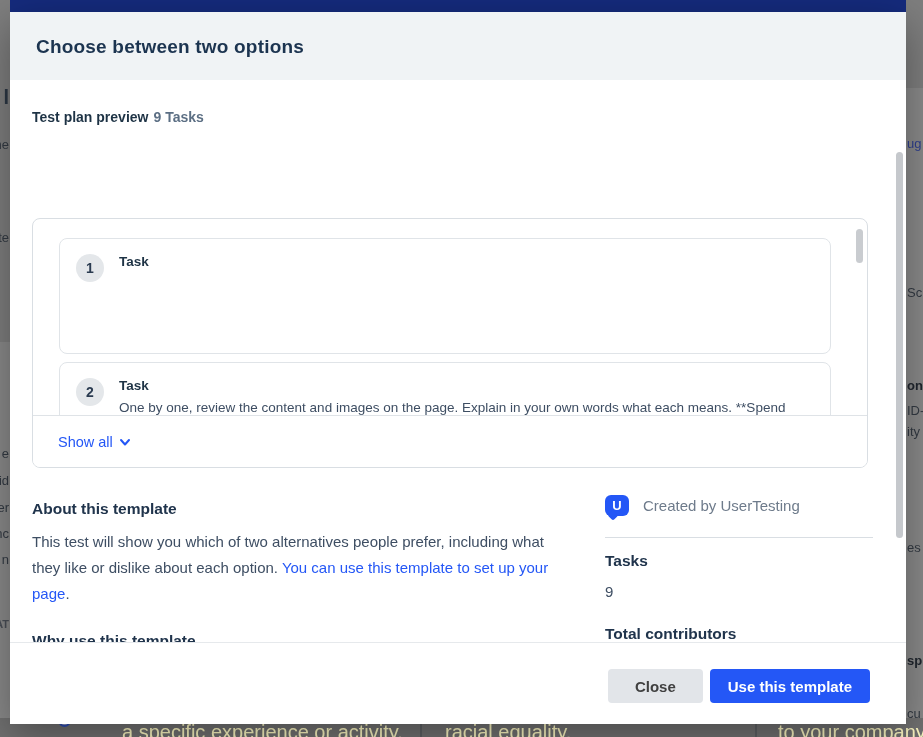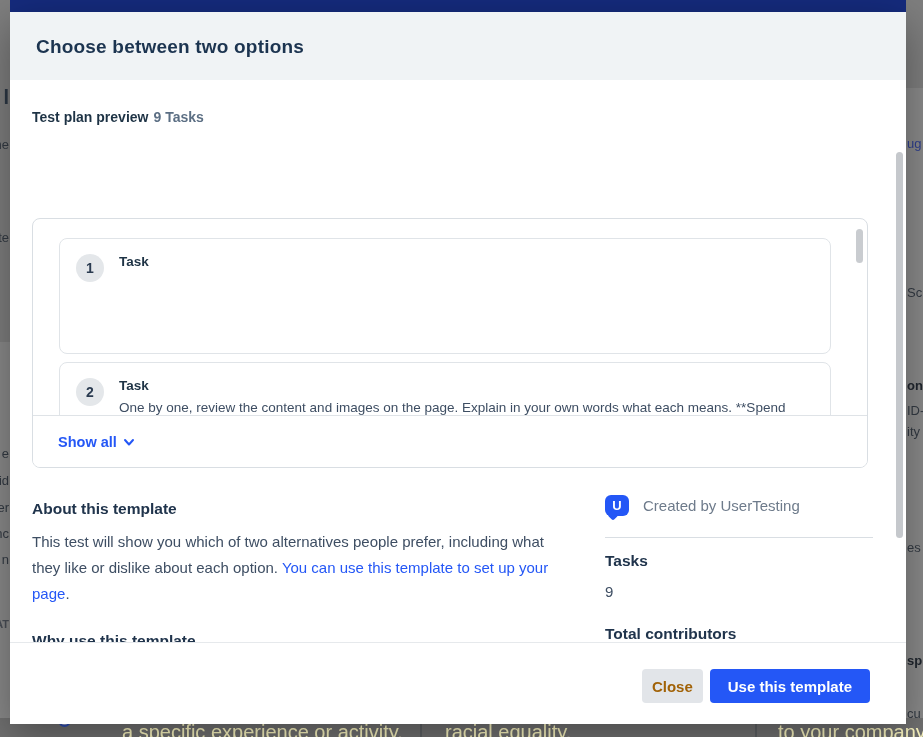--- a/index.html
+++ b/index.html
@@ -42,21 +42,21 @@
   .task-card.c1 { top:19px; min-height:116px; }
   .task-card.c2 { top:143px; min-height:120px; }
   .task-badge { flex:0 0 28px; width:28px; height:28px; border-radius:50%; background:#e4e7ea;
                 color:#2a3b50; font-size:14px; font-weight:700; display:flex; align-items:center; justify-content:center; }
   .task-content { flex:1; }
   .task-type { font-size:13.5px; font-weight:700; color:#1e3345; margin-bottom:4px; }
   .task-desc { font-size:13.5px; line-height:21px; color:#3e4e63; max-width:690px; }
   .task-scrollbar { position:absolute; right:4px; top:10px; width:7px; height:34px; border-radius:4px; background:#c9ccd0; }
   .show-all-row { position:absolute; left:0; right:0; bottom:0; height:52px; background:#fff;
                   border-top:1px solid #dfe3e7; display:flex; align-items:center; padding-left:25px; }
-  .show-all { display:inline-flex; align-items:center; gap:6px; font-size:14.5px; font-weight:700;
+  .show-all { display:inline-flex; align-items:center; gap:6px; font-size:14.5px; font-weight:400;
               color:#2457f6; cursor:pointer; }
   
   .left-col { position:absolute; left:22px; top:420px; width:534px; }
   .section-h { font-size:15.5px; font-weight:700; color:#20344c; }
   .about-text { margin-top:11px; font-size:15px; line-height:26px; color:#3e4e63; }
   .about-link { color:#2457f6; cursor:pointer; text-decoration:none; }
   .why-h { margin-top:25px; }
   .why-list { list-style:none; margin-top:12px; }
   .why-list li { display:flex; align-items:flex-start; gap:10px; font-size:15px; color:#3e4e63; margin-bottom:10px; }
   .check { color:#22b573; font-weight:700; font-size:15px; line-height:19px; }
@@ -75,21 +75,21 @@
   .stat-h { margin-top:14px; font-size:15.5px; font-weight:700; color:#20344c; }
   .stat-v { margin-top:13px; font-size:15px; color:#3e4e63; }
   .stat-h2 { margin-top:25px; }
   .modal-scrollbar { position:absolute; right:3px; top:72px; width:7px; height:386px; border-radius:4px; background:#c5c8cc; }
   
   .modal-footer { position:absolute; left:0; right:0; bottom:0; height:82px; background:#fff;
                   border-top:1px solid #e6e9ec; display:flex; justify-content:flex-end; align-items:flex-start;
                   padding:26px 36px 0 0; gap:7px; }
   .btn { height:34px; border:none; border-radius:4px; font-family:"Liberation Sans", sans-serif;
          font-size:15px; font-weight:700; cursor:pointer; }
-  .btn-close { background:#e2e5e9; color:#a16207; padding:0 10px; }
+  .btn-close { background:#e2e5e9; color:#404040; padding:0 27px; }
   .btn-use { background:#2457f6; color:#ffffff; padding:0 18px; }
 </style>
 </head>
 <body>
 
 <div class="topbar"></div>
 <div class="band band-l1"></div>
 <div class="band band-l2"></div>
 <div class="band band-r1"></div>
 <div class="band band-r2"></div>

